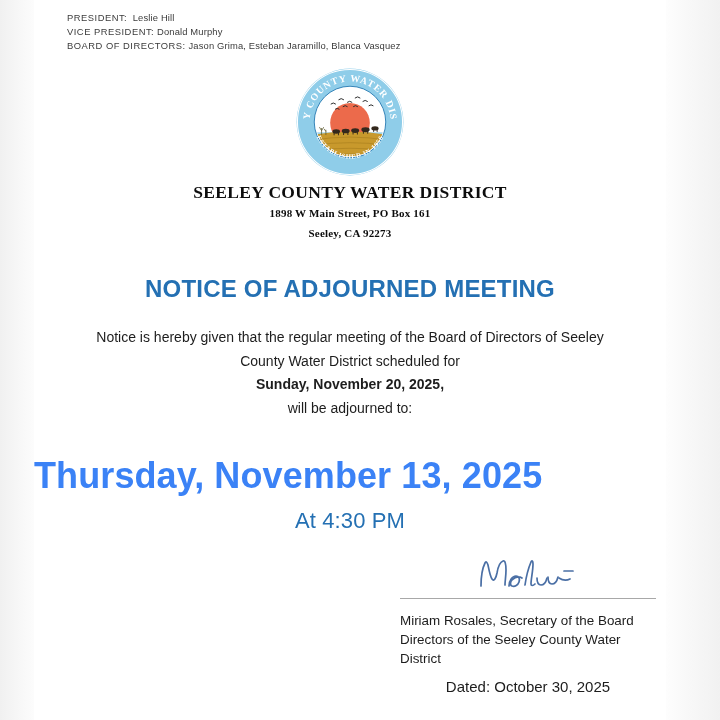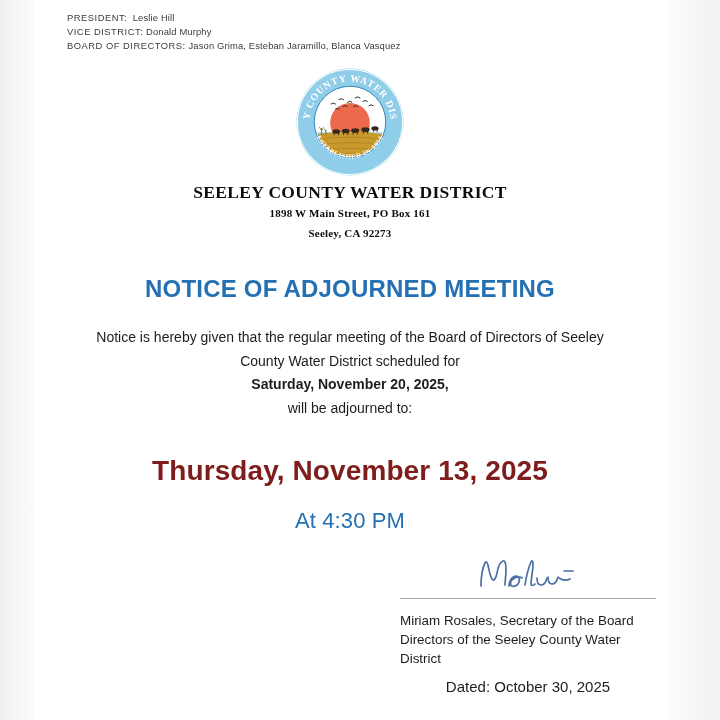--- a/index.html
+++ b/index.html
@@ -109,23 +109,22 @@
     font-size: 14px;
     line-height: 23.5px;
   }
   .body-copy .strong { font-weight: bold; }
 
   
   .big-date {
     position: absolute;
     left: 0; right: 0;
     top: 455px;
-    text-align: center;
-    color: #7f1d1d;
-    font-size: 28px;
+    color: #3b82f6;
+    font-size: 36px;
     font-weight: bold;
     letter-spacing: 0.1px;
   }
   .big-time {
     position: absolute;
     left: 0; right: 0;
     top: 508px;
     text-align: center;
     color: #2470b3;
     font-size: 22px;
@@ -178,21 +177,21 @@
   <div class="edge-band-right"></div>
 
   <div class="page">
 
     <div class="officers">
       <div>
         <span class="role">PRESIDENT:</span>
         &nbsp;<span>Leslie Hill</span>
       </div>
       <div>
-        <span class="role">VICE DISTRICT:</span>
+        <span class="role">VICE PRESIDENT:</span>
         <span>Donald Murphy</span>
       </div>
       <div>
         <span class="role">BOARD OF DIRECTORS:</span>
         <span>Jason Grima, Esteban Jaramillo, Blanca Vasquez</span>
       </div>
     </div>
 
     <div class="seal-wrap">
       <svg class="seal" width="130" height="112" viewBox="0 0 130 130">
@@ -274,21 +273,21 @@
       <div class="name">SEELEY COUNTY WATER DISTRICT</div>
       <div class="addr1">1898 W Main Street, PO Box 161</div>
       <div class="addr2">Seeley, CA 92273</div>
     </div>
 
     <div class="notice-title">NOTICE OF ADJOURNED MEETING</div>
 
     <div class="body-copy">
       <div>Notice is hereby given that the regular meeting of the Board of Directors of Seeley</div>
       <div>County Water District scheduled for</div>
-      <div class="strong">Saturday, November 20, 2025,</div>
+      <div class="strong">Sunday, November 20, 2025,</div>
       <div>will be adjourned to:</div>
     </div>
 
     <div class="big-date">Thursday, November 13, 2025</div>
     <div class="big-time">At 4:30 PM</div>
 
     <div class="sig-block">
       <div class="sig-mark">
         <svg width="118" height="42" viewBox="0 0 118 42">
           <g fill="none" stroke="#4a6fa5" stroke-width="1.7" stroke-linecap="round" stroke-linejoin="round">

